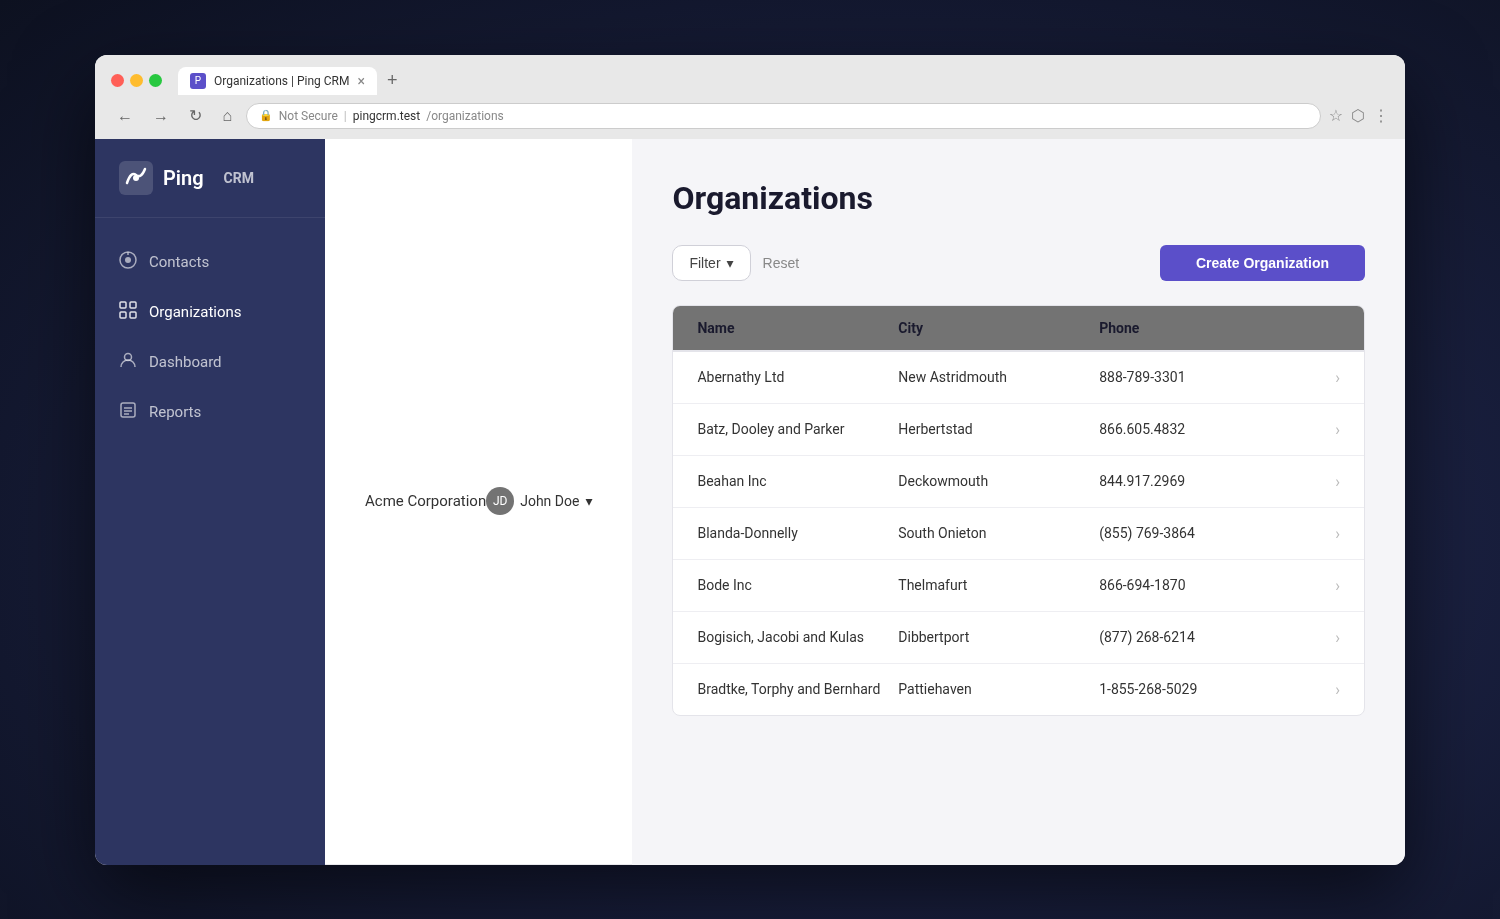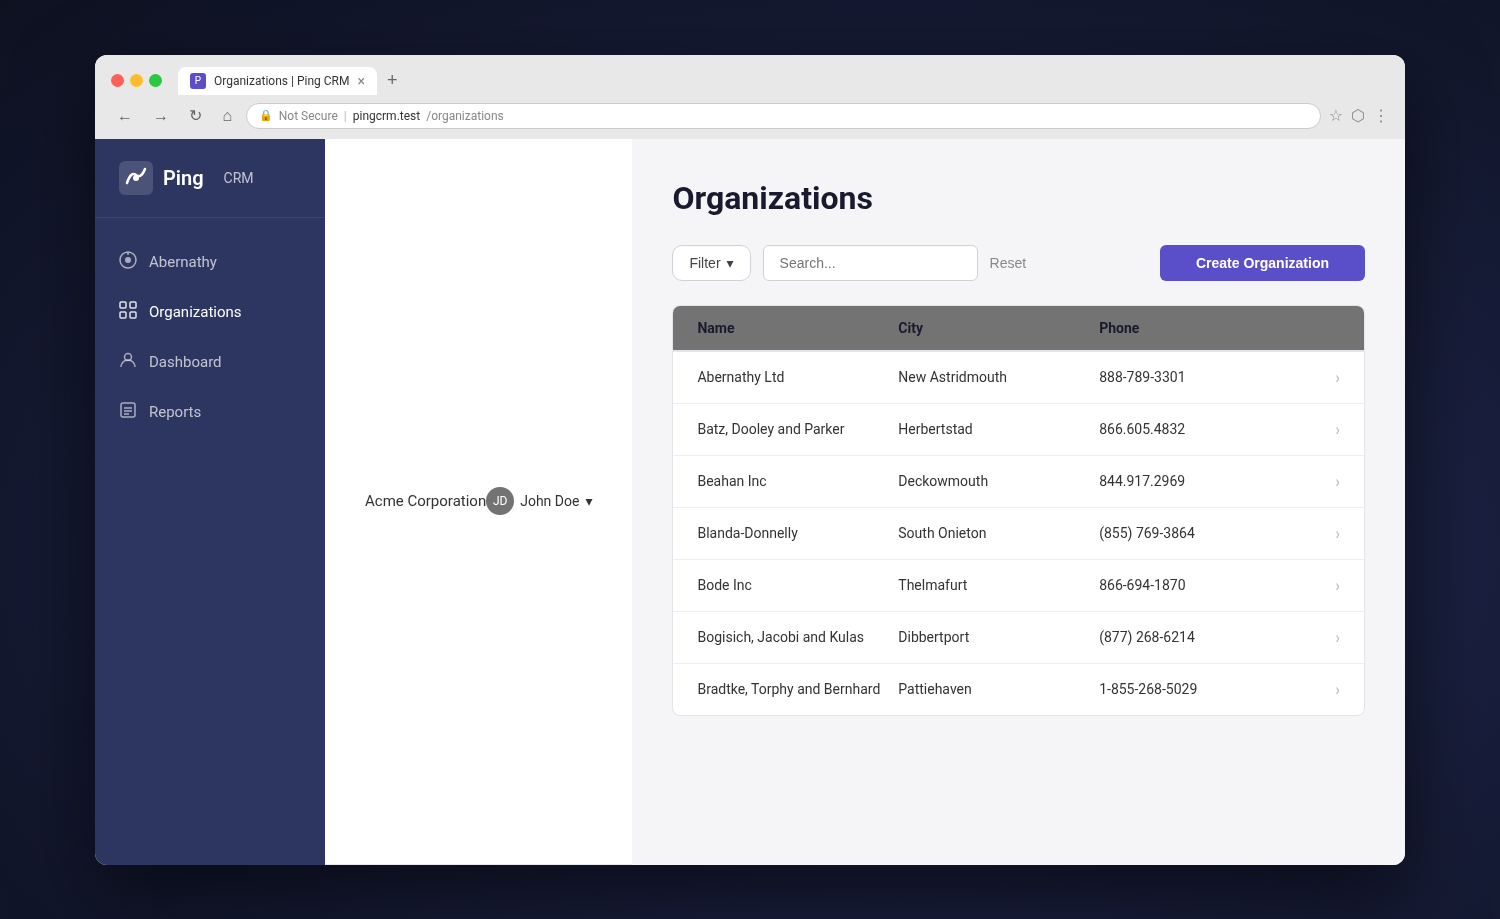--- a/index.html
+++ b/index.html
@@ -211,21 +211,21 @@
       color: white;
       font-size: 20px;
       font-weight: 600;
       display: flex;
       align-items: center;
       gap: 20px;
     }
 
     .logo-crm {
       font-size: 14px;
-      font-weight: 400;
+      font-weight: 700;
       color: rgba(255,255,255,0.7);
     }
 
     .sidebar-nav {
       padding: 20px 0;
       display: flex;
       flex-direction: column;
       gap: 2px;
     }
 
@@ -465,21 +465,21 @@
       </div>
       <nav class="sidebar-nav">
         <div class="nav-item">
           <span class="nav-item-icon">
             <svg width="18" height="18" viewBox="0 0 18 18" fill="none">
               <circle cx="9" cy="9" r="8" stroke="rgba(255,255,255,0.7)" stroke-width="1.5"></circle>
               <circle cx="9" cy="9" r="3" fill="rgba(255,255,255,0.7)"></circle>
               <line x1="9" y1="1" x2="9" y2="4" stroke="rgba(255,255,255,0.7)" stroke-width="1.5"></line>
             </svg>
           </span>
-          <span>Abernathy</span>
+          <span>Contacts</span>
         </div>
         <div class="nav-item active">
           <span class="nav-item-icon">
             <svg width="18" height="18" viewBox="0 0 18 18" fill="none">
               <rect x="1" y="1" width="6" height="6" rx="1" stroke="white" stroke-width="1.5"></rect>
               <rect x="11" y="1" width="6" height="6" rx="1" stroke="white" stroke-width="1.5"></rect>
               <rect x="1" y="11" width="6" height="6" rx="1" stroke="white" stroke-width="1.5"></rect>
               <rect x="11" y="11" width="6" height="6" rx="1" stroke="white" stroke-width="1.5"></rect>
             </svg>
           </span>
@@ -519,21 +519,20 @@
       </div>
 
       <div class="content-area">
         <h1 class="page-title">Organizations</h1>
 
         <div class="toolbar">
           <button class="filter-btn">
             <span>Filter</span>
             <span>▾</span>
           </button>
-          <input class="search-input" type="text" placeholder="Search..." style="">
           <button class="reset-btn">Reset</button>
           <div class="spacer"></div>
           <button class="create-btn">Create Organization</button>
         </div>
 
         <div class="data-table">
           <div class="table-header">
             <span class="col-header">Name</span>
             <span class="col-header">City</span>
             <span class="col-header">Phone</span>

